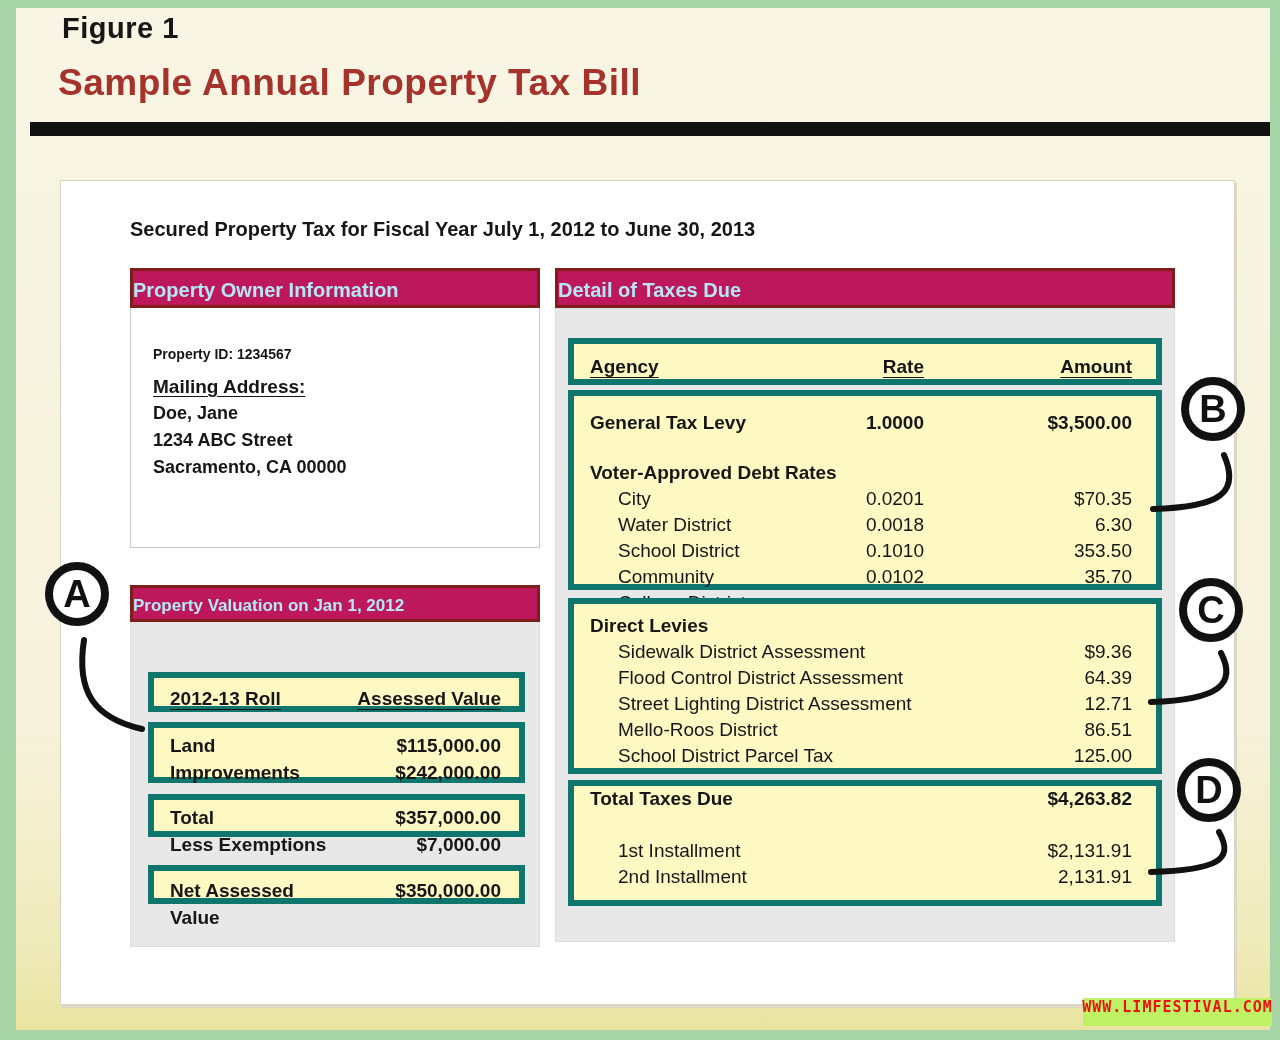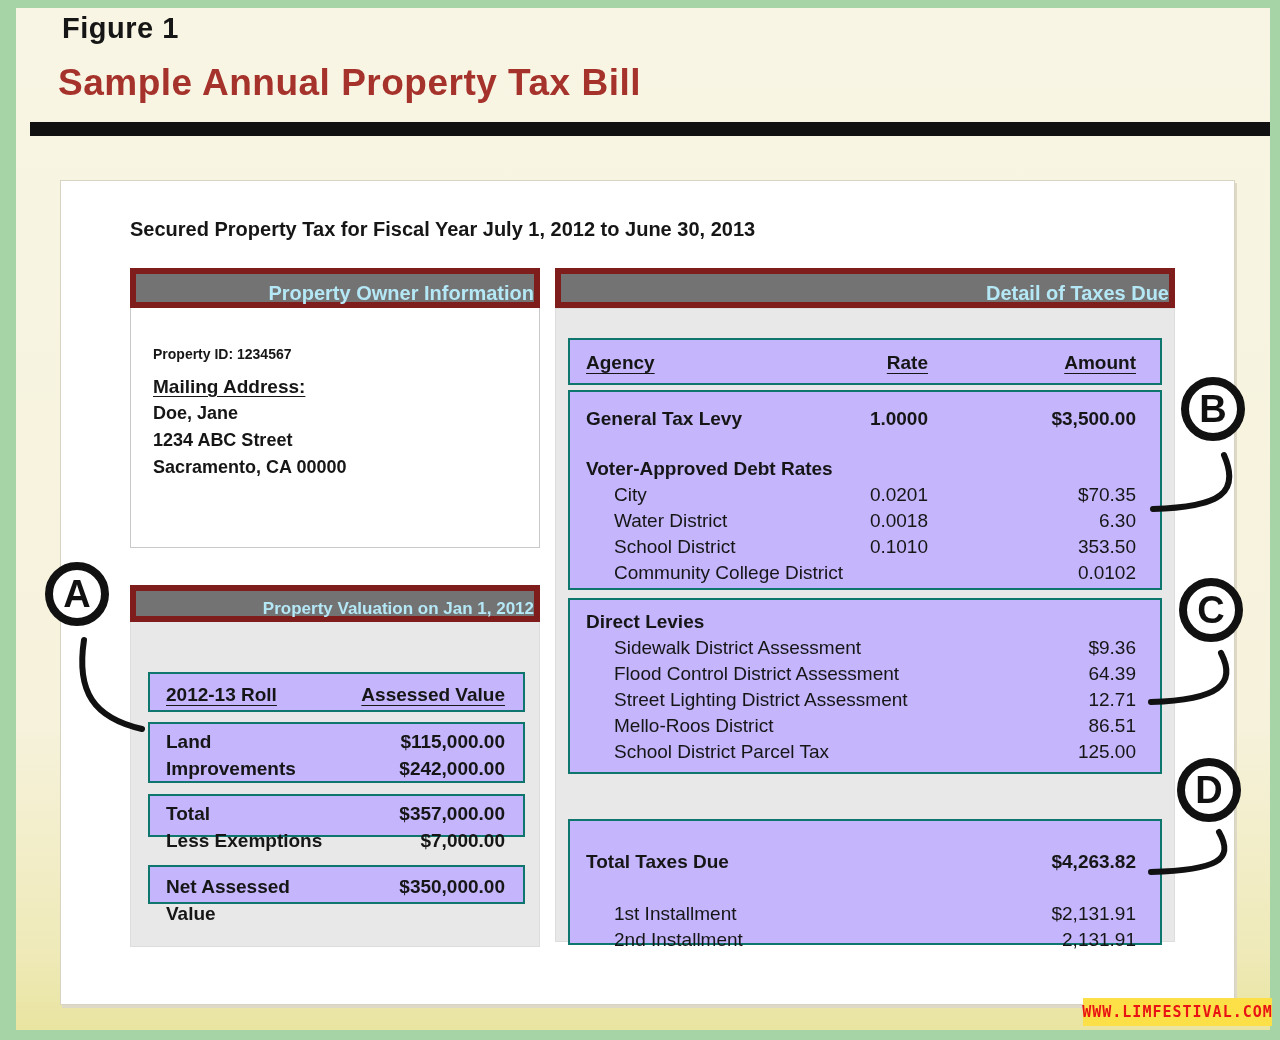--- a/index.html
+++ b/index.html
@@ -14,38 +14,38 @@
   .figure-label { position:absolute; left:62px; top:12px; font-size:29px; font-weight:bold; color:#161616; letter-spacing:0.5px; }
   .figure-title { position:absolute; left:58px; top:62px; font-size:37px; font-weight:bold; color:#a6322c; letter-spacing:0.5px; }
   .rule { position:absolute; left:30px; top:122px; width:1240px; height:14px; background:#111111; }
 
   .panel { position:absolute; left:60px; top:180px; width:1175px; height:825px; background:#ffffff;
            border:1px solid #d8d4c2; box-shadow:2px 3px 0 #ddd9c6; }
 
   .bill-title { position:absolute; left:130px; top:218px; width:1045px; text-align:left;
                 font-size:20px; font-weight:bold; color:#161616; }
 
-  .teal-header { position:absolute; background:#737373; color:#b5e8f6; font-weight:bold;
-                 text-align:right; border:6px solid #7f1d1d; }
+  .teal-header { position:absolute; background:#be185d; color:#b5e8f6; font-weight:bold;
+                 text-align:left; border:3px solid #7f1d1d; }
   .hdr-owner   { left:130px; top:268px; width:410px; height:40px; line-height:38px; font-size:20px; }
   .hdr-taxes   { left:555px; top:268px; width:620px; height:40px; line-height:38px; font-size:20px; }
   .hdr-valuation { left:130px; top:585px; width:410px; height:37px; line-height:35px; font-size:17px; }
 
   .owner-body { position:absolute; left:130px; top:308px; width:410px; height:240px;
                 background:#ffffff; border:1px solid #c9c9c9; border-top:none; padding:38px 0 0 22px;
                 color:#161616; }
   .owner-id { font-size:14px; font-weight:bold; margin-bottom:14px; }
   .owner-mailing { font-size:19px; font-weight:bold; text-decoration:underline; text-underline-offset:3px; margin-bottom:2px; }
   .owner-line { font-size:18px; font-weight:bold; line-height:27px; }
 
   .gray-box { position:absolute; background:#e8e8e8; border:1px solid #dddddd; }
   .gray-valuation { left:130px; top:585px; width:410px; height:362px; }
   .gray-taxes     { left:555px; top:308px; width:620px; height:634px; }
 
-  .white-box { position:absolute; background:#c4b5fd; border:2px solid #0f766e; color:#161616; }
+  .white-box { position:absolute; background:#fef9c3; border:6px solid #0f766e; color:#161616; }
 
   
   .vbox { left:148px; width:377px; padding:0 18px 0 16px; }
   .vrow { display:flex; align-items:baseline; font-size:19px; line-height:27px; font-weight:bold; }
   .vrow .lbl { flex:1; }
   .vrow .val { width:170px; text-align:right; }
   .vhead .lbl, .vhead .val { text-decoration:underline; text-underline-offset:4px; }
 
   
   .tbox { left:568px; width:594px; padding:0 24px 0 16px; }
@@ -63,22 +63,22 @@
   .callout { position:absolute; width:64px; height:64px; border:8px solid #111111; border-radius:50%;
              background:#ffffff; color:#111111; font-size:38px; font-weight:bold;
              display:flex; align-items:center; justify-content:center; z-index:6; }
   .callout-a { left:45px;  top:562px; }
   .callout-b { left:1181px; top:377px; }
   .callout-c { left:1179px; top:578px; }
   .callout-d { left:1177px; top:758px; }
 
   .tails { position:absolute; left:0; top:0; width:1280px; height:1040px; z-index:5; pointer-events:none; }
 
-  .watermark { position:absolute; left:1083px; top:998px; width:189px; height:28px; background:#fde047;
-               display:flex; align-items:center; justify-content:center; z-index:8; }
+  .watermark { position:absolute; left:1083px; top:998px; width:189px; height:28px; background:#bef264;
+               display:flex; justify-content:center; z-index:8; }
   .watermark span { font-family:"DejaVu Sans Mono", monospace; font-size:15px; font-weight:bold;
                     color:#e81414; letter-spacing:1px; }
 </style>
 </head>
 <body>
 
 <div class="page">
   <div class="paper"></div>
 
   <div class="figure-label">Figure 1</div>
@@ -169,20 +169,21 @@
       <span class="amt">6.30</span>
     </div>
     <div class="trow">
       <span class="lbl ind">School District</span>
       <span class="rate">0.1010</span>
       <span class="amt">353.50</span>
     </div>
     <div class="trow">
       <span class="lbl ind">Community College District</span>
       <span class="rate">0.0102</span>
+      <span class="amt">35.70</span>
     </div>
   </div>
 
   <div class="white-box tbox" style="top:598px; height:176px; padding-top:9px;">
     <div class="trow bold">
       <span class="lbl">Direct Levies</span>
     </div>
     <div class="trow">
       <span class="lbl ind">Sidewalk District Assessment</span>
       <span class="amt">$9.36</span>
@@ -198,21 +199,21 @@
     <div class="trow">
       <span class="lbl ind">Mello-Roos District</span>
       <span class="amt">86.51</span>
     </div>
     <div class="trow">
       <span class="lbl ind">School District Parcel Tax</span>
       <span class="amt">125.00</span>
     </div>
   </div>
 
-  <div class="white-box tbox" style="top:780px; height:126px; padding-top:28px;margin-top:39px;">
+  <div class="white-box tbox" style="top:780px; height:126px; padding-top:0;">
     <div class="trow bold">
       <span class="lbl">Total Taxes Due</span>
       <span class="amt">$4,263.82</span>
     </div>
     <div class="spacer26"></div>
     <div class="trow">
       <span class="lbl ind">1st Installment</span>
       <span class="amt">$2,131.91</span>
     </div>
     <div class="trow">

